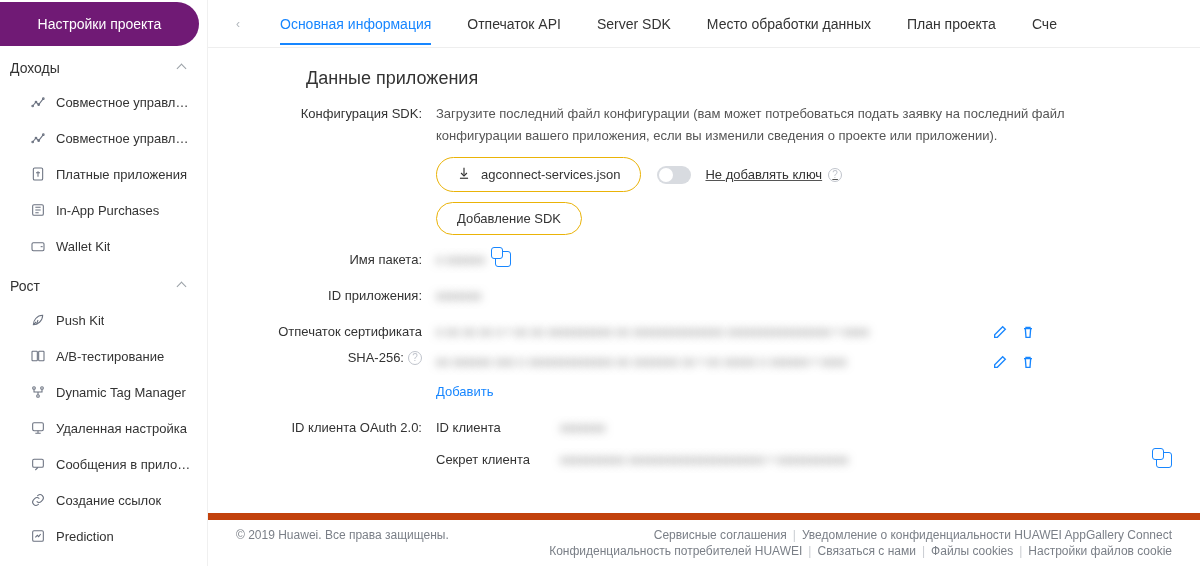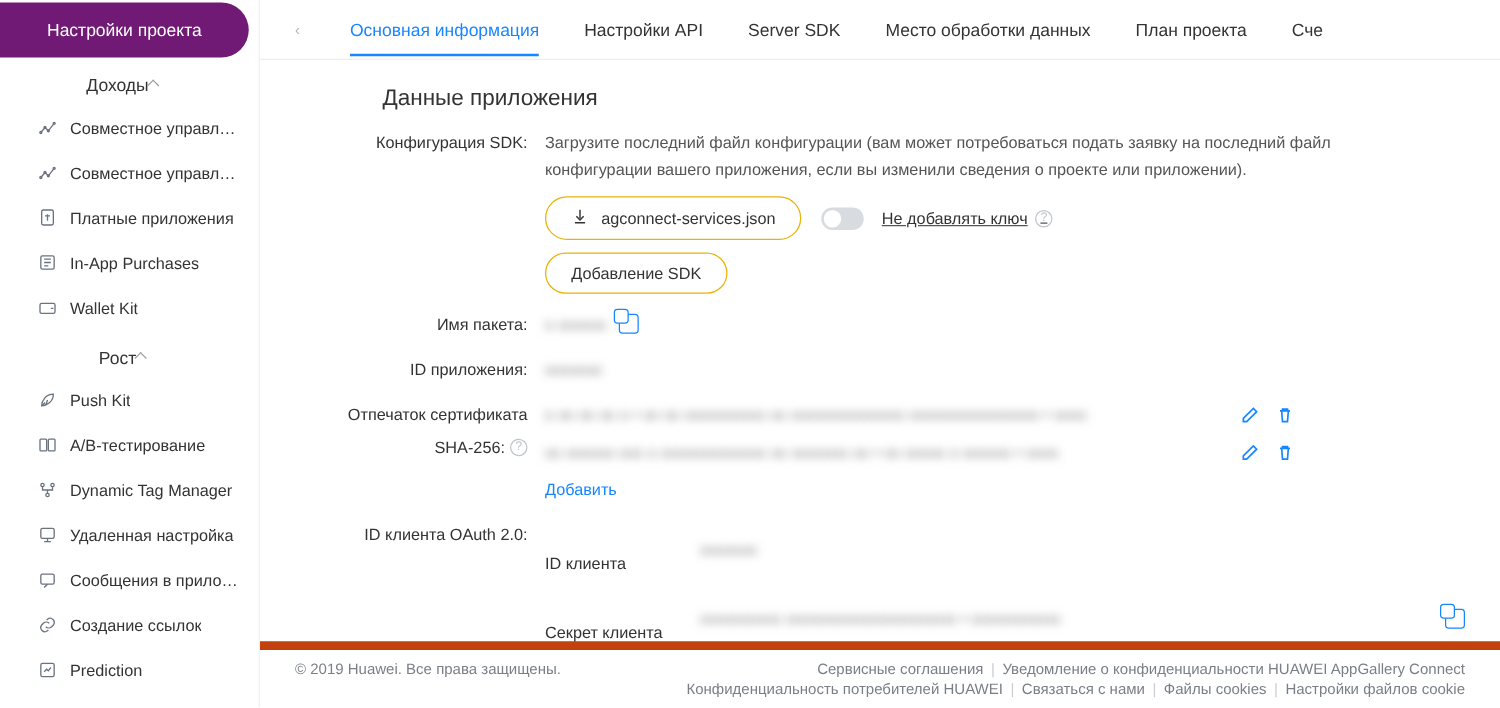--- a/index.html
+++ b/index.html
@@ -32,21 +32,21 @@
     border-bottom-right-radius: 22px;
     border-top-right-radius: 22px;
     margin-right: 8px;
     margin-top: 2px;
     cursor: pointer;
     text-align: center;
   }
   .sidebar-group-header {
     display: flex;
     align-items: center;
-    justify-content: center;
+    justify-content: space-between;
     padding: 14px 18px 8px 10px;
     color: #333;
     font-size: 14px;
     cursor: pointer;
   }
   .chevron-up {
     border: solid #9aa0a6;
     border-width: 0 1.5px 1.5px 0;
     display: inline-block;
     padding: 3px;
@@ -193,21 +193,21 @@
   }
   .fingerprint-line {
     display:flex; align-items:center; justify-content:space-between;
     max-width: 600px; gap: 12px; margin-bottom: 8px;
   }
   .fp-actions { display:flex; gap:12px; }
   .icon-btn { cursor:pointer; color:#1786ff; display:inline-flex; }
   .icon-btn svg { width:16px; height:16px; }
   .link-btn { color:#1786ff; cursor:pointer; }
   .kv-row { display:flex; gap:24px; align-items:center; margin-bottom:10px; }
-  .kv-row .k { min-width:100px; color:#333;margin-top:23px; }
+  .kv-row .k { min-width:100px; color:#333; }
 
   
   .footer {
     border-top: 7px solid #c2410c;
     padding: 8px 28px 6px 28px;
     display: flex;
     justify-content: space-between;
     align-items: flex-start;
     font-size: 12px;
     color: #7a7f87;
@@ -356,21 +356,21 @@
         </div>
         <div class="sidebar-item"></div>
       </div>
   </div>
 
   <div class="main">
     <div class="tabs">
       <span class="tab-caret">‹</span>
       <div id="tabs-container" style="display:flex;gap:36px;">
           <div class="tab active">Основная информация</div>
-          <div class="tab">Настройки API</div>
+          <div class="tab">Отпечаток API</div>
           <div class="tab">Server SDK</div>
           <div class="tab">Место обработки данных</div>
           <div class="tab">План проекта</div>
           <div class="tab">Сче</div>
         </div>
     </div>
 
     <div class="content">
       <div class="section-title">Данные приложения</div>
 

